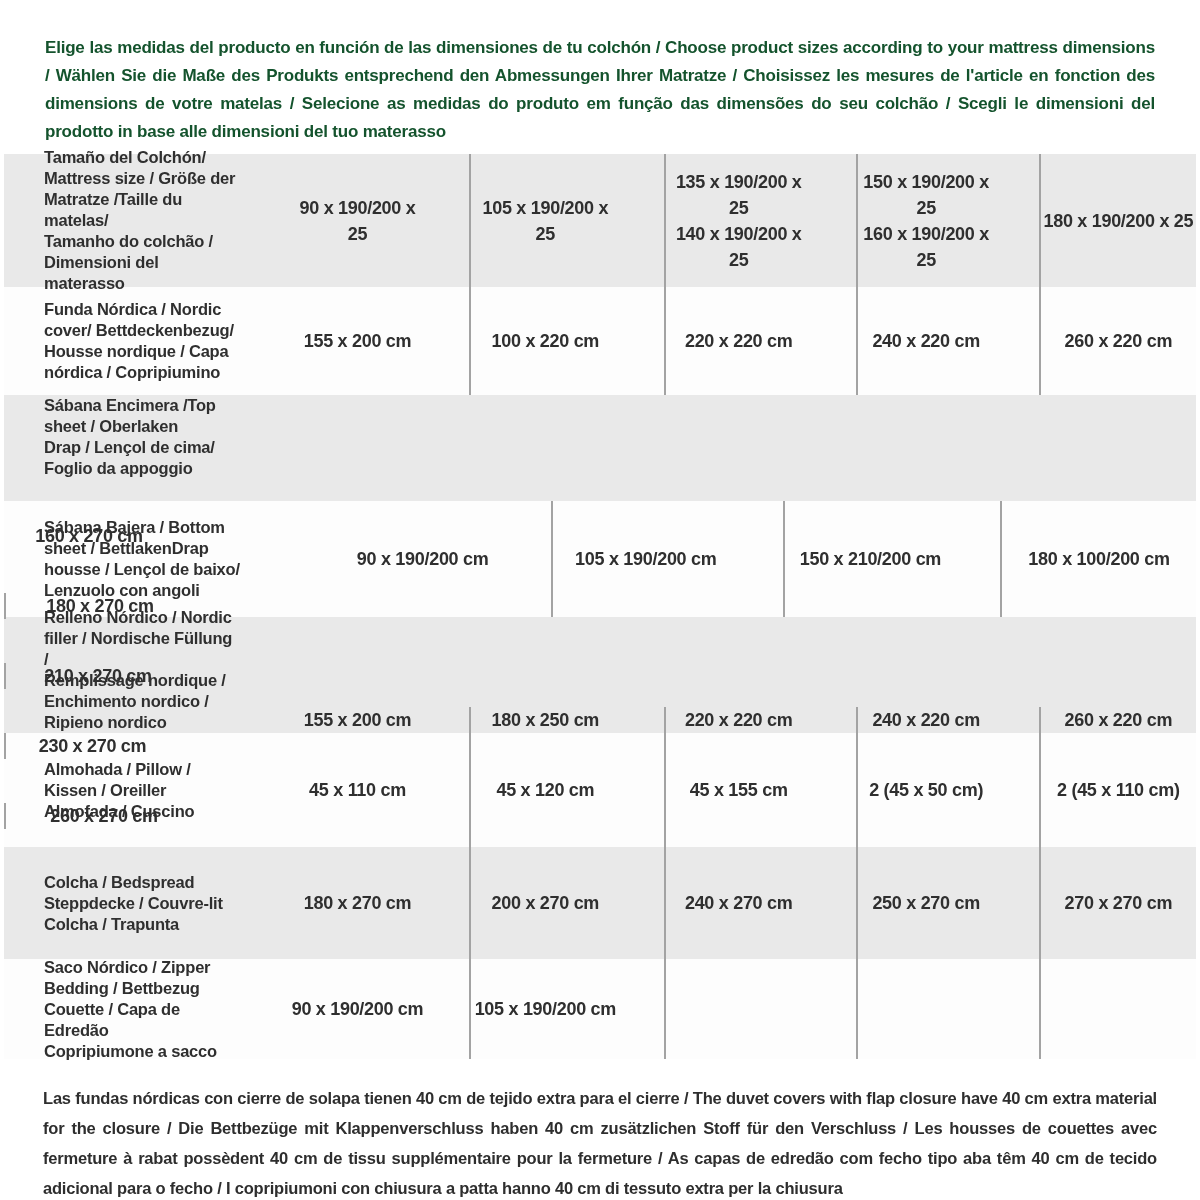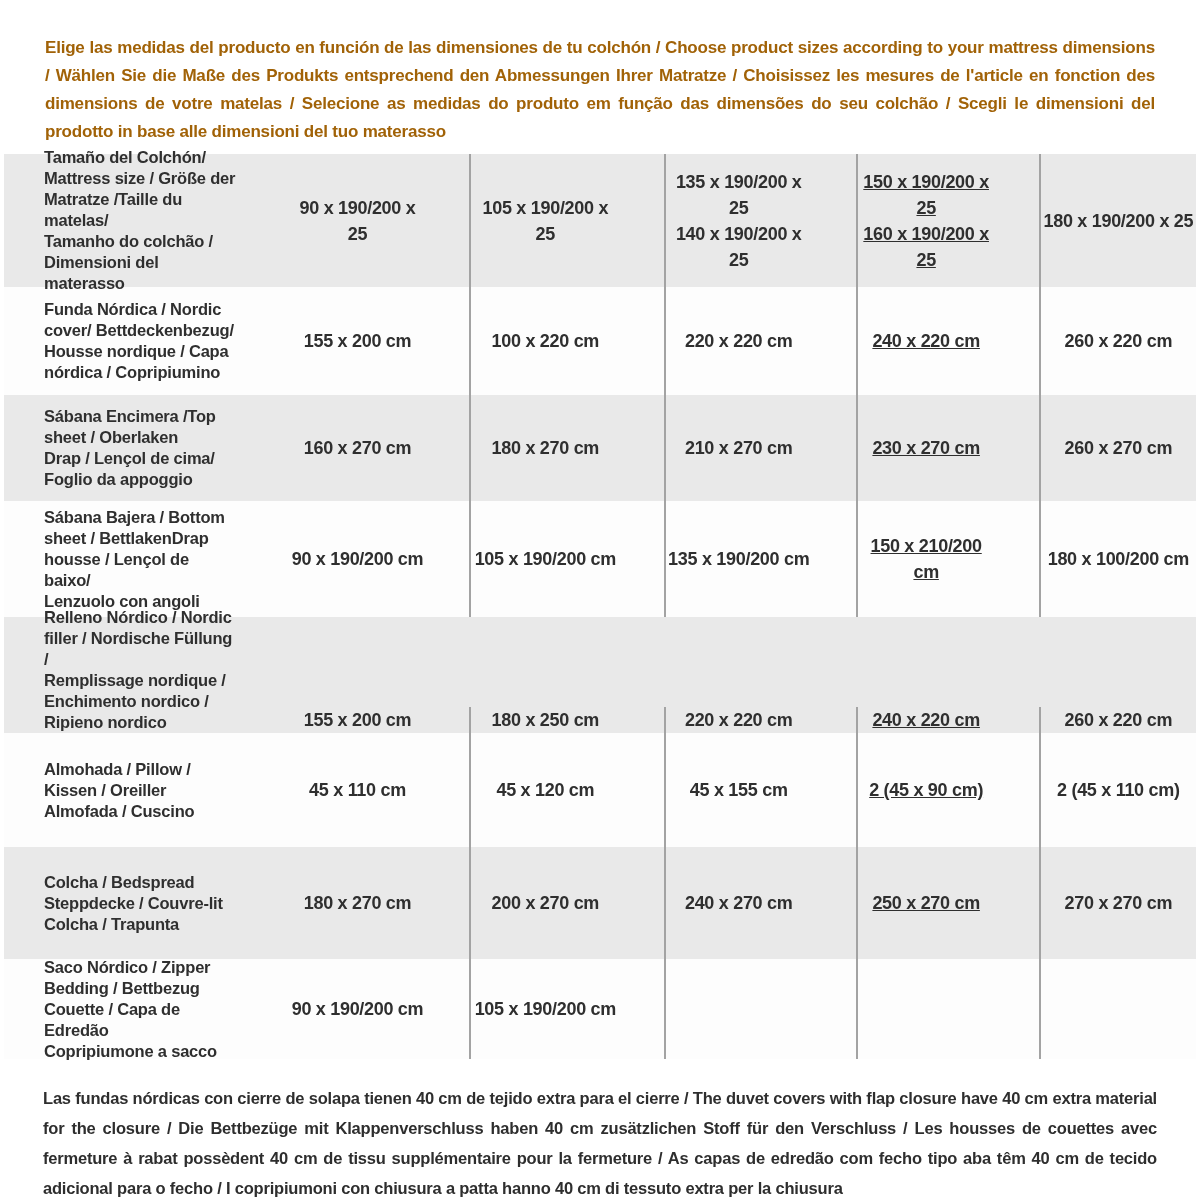--- a/index.html
+++ b/index.html
@@ -12,21 +12,21 @@
   .page { width: 1200px; height: 1200px; overflow: hidden; background: #ffffff; }
 
   .intro {
     margin: 34px 45px 0 45px;
     font-size: 17px;
     font-weight: bold;
     line-height: 28px;
     letter-spacing: -0.2px;
     text-align: justify;
     text-align-last: left;
-    color: #a16207;
+    color: #14532d;
   }
 
   .size-table {
     width: 1192px;
     margin: 8px 4px 0 4px;
   }
   .t-row {
     display: flex;
     align-items: stretch;
     background: #fdfdfd;
@@ -53,27 +53,27 @@
   }
   .cell.val {
     justify-content: center;
     text-align: center;
     font-size: 18px;
     line-height: 26px;
   }
   .cell.v1 { width: 170px; }
   .cell.v2 { width: 190px; }
   .cell.v3 { width: 186px; }
-  .cell.v4 { width: 175px; text-decoration: underline; }
+  .cell.v4 { width: 175px; }
   .cell.v5 { width: 198px; }
   .cell.val + .cell.val { border-left: 2px solid #a3a3a3; }
 
   .r1 { height: 133px; }
   .r2 { height: 108px; }
-  .r3 { height: 106px; }
+  .r3 { height: 106px; flex-direction: column; }
   .r4 { height: 116px; }
   .r5 { height: 116px; align-items: flex-end; }
   .r6 { height: 114px; }
   .r7 { height: 112px; }
   .r8 { height: 100px; }
 
   .footnote {
     margin: 24px 43px 0 43px;
     font-size: 16.5px;
     font-weight: bold;
@@ -132,21 +132,20 @@
       <div class="cell val v5">260 x 270 cm</div>
     </div>
 
     <div class="t-row r4">
       <div class="cell label">Sábana Bajera / Bottom
 sheet / BettlakenDrap
 housse / Lençol de baixo/
 Lenzuolo con angoli</div>
       <div class="cell val v1">90 x 190/200 cm</div>
       <div class="cell val v2">105 x 190/200 cm</div>
-      <div class="cell val v3">135 x 190/200 cm</div>
       <div class="cell val v4">150 x 210/200 cm</div>
       <div class="cell val v5">180 x 100/200 cm</div>
     </div>
 
     <div class="t-row shaded r5">
       <div class="cell label">Relleno Nórdico / Nordic
 filler / Nordische Füllung /
 Remplissage nordique /
 Enchimento nordico /
 Ripieno nordico</div>
@@ -157,21 +156,21 @@
       <div class="cell val v5">260 x 220 cm</div>
     </div>
 
     <div class="t-row r6">
       <div class="cell label">Almohada  / Pillow /
 Kissen / Oreiller
 Almofada / Cuscino</div>
       <div class="cell val v1">45 x 110 cm</div>
       <div class="cell val v2">45 x 120 cm</div>
       <div class="cell val v3">45 x 155 cm</div>
-      <div class="cell val v4">2 (45 x 90 cm)</div>
+      <div class="cell val v4">2 (45 x 50 cm)</div>
       <div class="cell val v5">2 (45 x 110 cm)</div>
     </div>
 
     <div class="t-row shaded r7">
       <div class="cell label">Colcha / Bedspread
 Steppdecke / Couvre-lit
 Colcha / Trapunta</div>
       <div class="cell val v1">180 x 270 cm</div>
       <div class="cell val v2">200 x 270 cm</div>
       <div class="cell val v3">240 x 270 cm</div>

